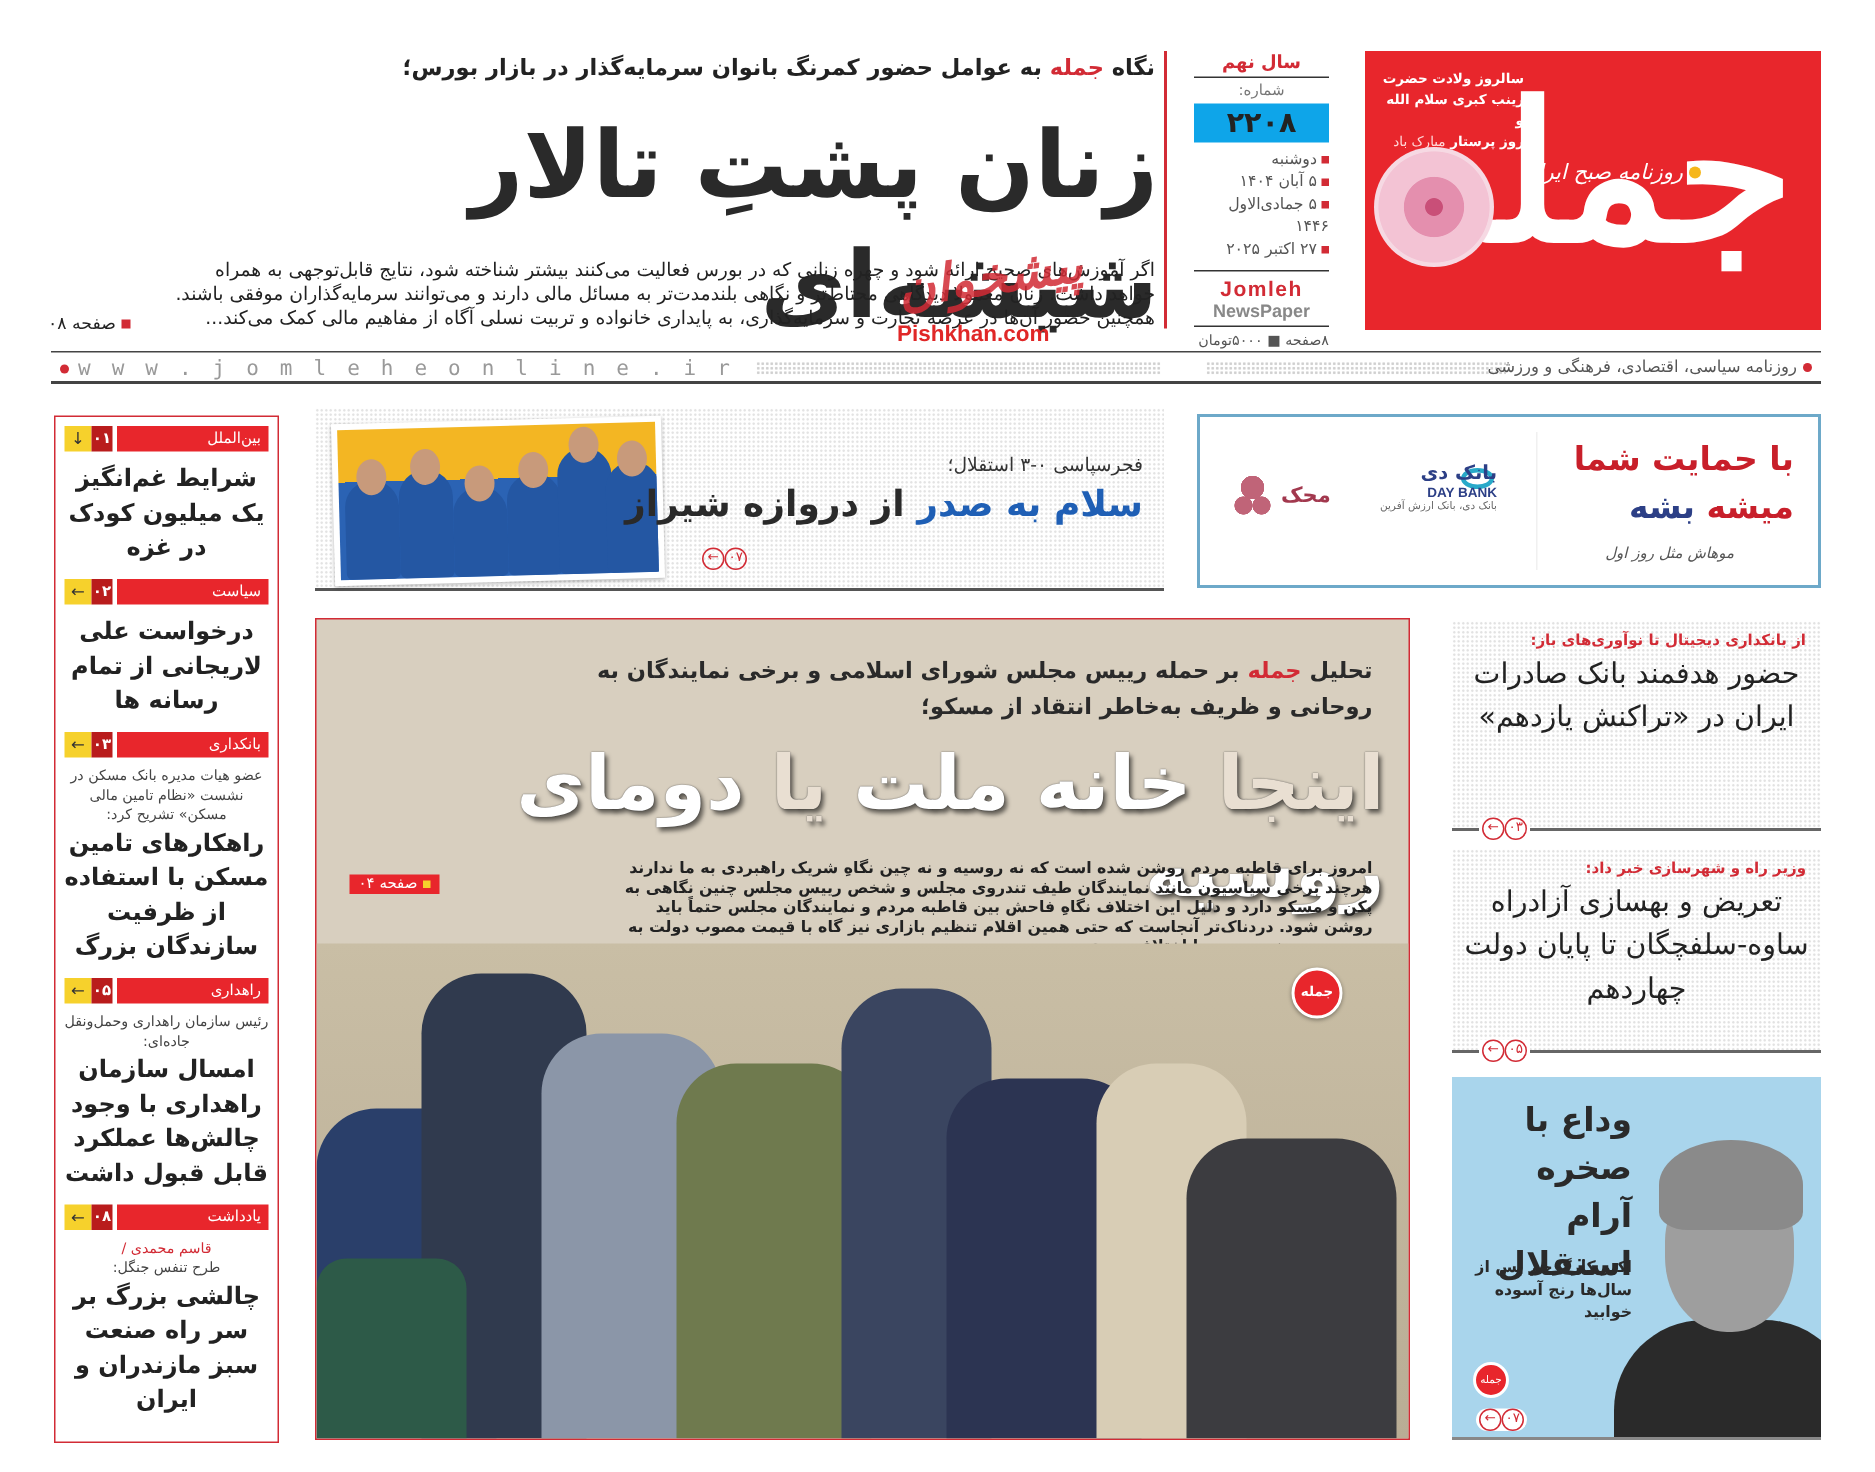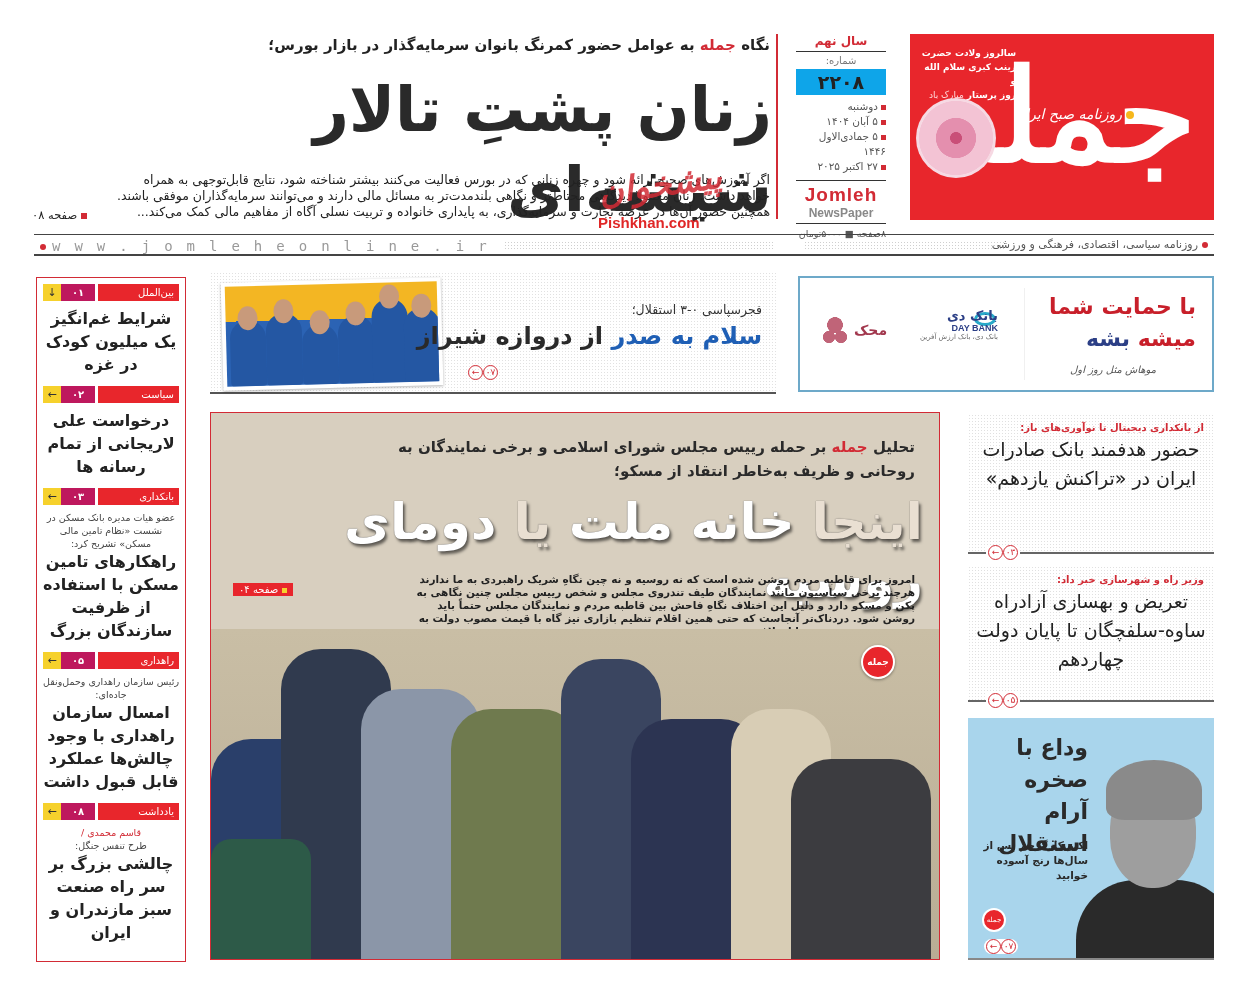--- a/index.html
+++ b/index.html
@@ -19,21 +19,21 @@
           background: radial-gradient(circle at 50% 50%, #c94f78 0 10%, #e48fae 11% 35%, #f3c3d4 36% 65%, #f6d9e3 66% 100%); }
 
   
   .issue { left: 796px; top: 34px; width: 90px; font-size: 11px; color: #555; }
   .issue .year { color: #d22b35; font-size: 12px; font-weight: bold; border-bottom: 1px solid #333; padding-bottom: 3px; text-align: center; }
   .issue .numlbl { text-align: center; padding: 3px 0; color: #777; font-size: 10px; }
   .issue .num { background: #0ea5e9; color: #222; font-weight: bold; text-align: center; font-size: 19px; padding: 2px 0; }
   .issue .dates { margin-top: 4px; line-height: 15px; font-size: 10.5px; direction: rtl; text-align: right; }
   .issue .dates span::before { content: ""; display: inline-block; width: 5px; height: 5px; background: #d22b35; margin-left: 3px; }
   .issue .brand { border-top: 1px solid #333; border-bottom: 1px solid #333; margin-top: 6px; padding: 3px 0; text-align: center; }
-  .issue .brand .en { color: #d22b35; font-weight: bold; font-size: 19px; letter-spacing: 1px; font-family: "Liberation Sans", sans-serif; }
+  .issue .brand .en { color: #d22b35; font-weight: bold; font-size: 14px; letter-spacing: 1px; font-family: "Liberation Sans", sans-serif; }
   .issue .brand .en2 { color: #888; font-size: 12px; font-weight: bold; font-family: "Liberation Sans", sans-serif; }
   .issue .price { font-size: 9.5px; margin-top: 4px; direction: rtl; text-align: right; }
 
   .vline { left: 776px; top: 34px; width: 2px; height: 185px; background: #d22b35; }
 
   
   .kicker-top { left: 180px; top: 36px; width: 590px; font-size: 15px; font-weight: bold; color: #222; }
   .kicker-top .red { color: #d22b35; }
   .headline-top { left: 30px; top: 70px; width: 742px; font-size: 62px; font-weight: 900; color: #2a2a2a; line-height: 80px; letter-spacing: -1px; }
   .lead-top { left: 110px; top: 172px; width: 660px; font-size: 12.5px; line-height: 16px; color: #222; }
@@ -49,21 +49,21 @@
   .urlbar .tagline { position: absolute; right: 6px; top: 3px; font-size: 11px; color: #555; direction: rtl; }
   .urlbar .tagline::before { content: ""; display: inline-block; width: 6px; height: 6px; border-radius: 50%; background: #d22b35; margin-left: 4px; vertical-align: middle; }
   .dotfill { position: absolute; top: 6px; height: 9px;
       background-image: radial-gradient(#cfcfcf 0.8px, transparent 1px); background-size: 3px 3px; }
 
   
   .leftcol { left: 36px; top: 277px; width: 150px; height: 685px; border: 1px solid #d22b35; padding: 6px 6px; }
   .lbox { margin-bottom: 10px; }
   .lhead { display: flex; height: 17px; margin-bottom: 6px; }
   .lhead .arrow { width: 18px; background: #f6d12c; color: #333; font-size: 11px; text-align: center; line-height: 17px; }
-  .lhead .num { width: 34px; background: #be185d; color: #fff; font-size: 10px; text-align: center; line-height: 17px; font-weight: bold; }
+  .lhead .num { width: 14px; background: #b91c1c; color: #fff; font-size: 10px; text-align: center; line-height: 17px; font-weight: bold; }
   .lhead .cat { flex: 1; background: #e8262c; color: #fff; font-size: 10px; direction: rtl; text-align: right; padding-right: 5px; line-height: 17px; margin-left: 3px; }
   .lsub { direction: rtl; text-align: center; font-size: 9.5px; color: #444; line-height: 13px; }
   .lsub.red { color: #d22b35; }
   .ltitle { direction: rtl; text-align: center; font-size: 16px; font-weight: bold; color: #222; line-height: 23px; }
 
   
   .sports { left: 210px; top: 272px; width: 566px; height: 122px; border-bottom: 2px solid #555;
             background-image: radial-gradient(#e1e1e1 0.7px, transparent 0.9px); background-size: 3px 3px; }
   .sportsphoto { position: absolute; left: 12px; top: 8px; width: 220px; height: 108px; background: #fff; padding: 4px; transform: rotate(-1.5deg); box-shadow: 0 1px 3px rgba(0,0,0,0.3); }
   .sportsphoto .img { width: 100%; height: 100%; background: linear-gradient(180deg, #f3b623 0 35%, #2b63b4 35% 100%); position: relative; overflow: hidden; }

